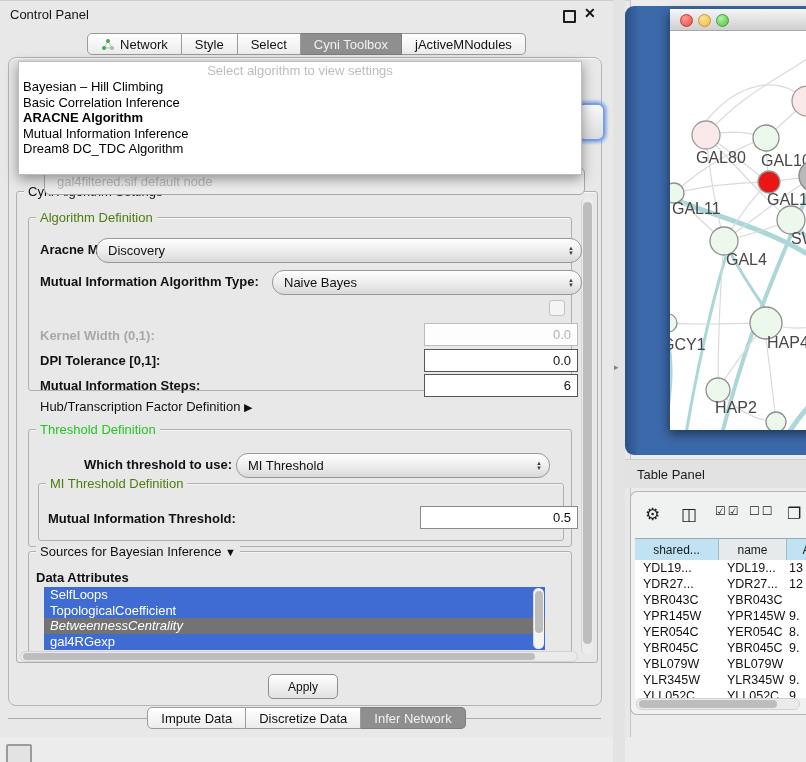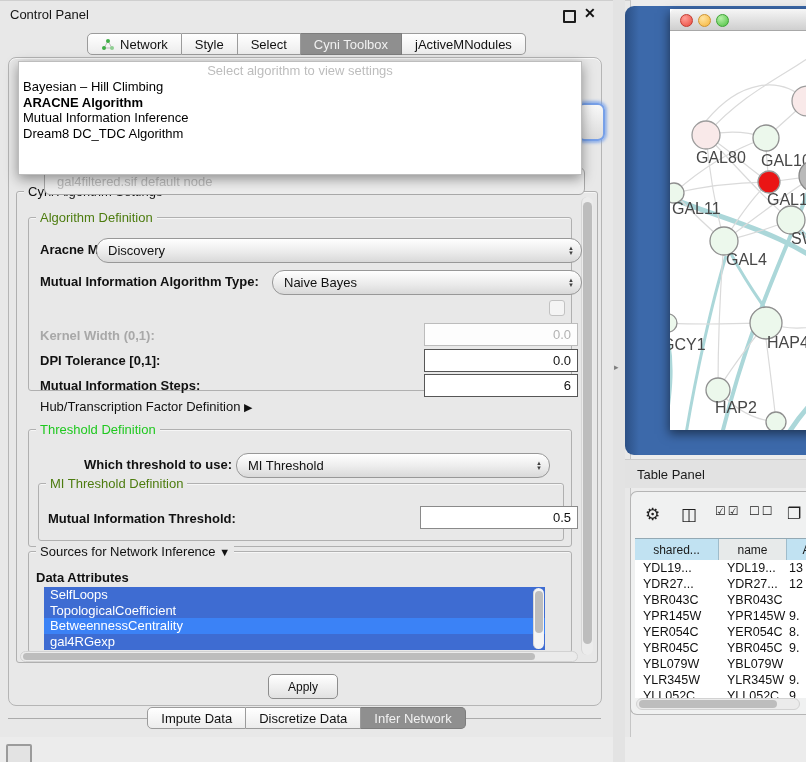--- a/index.html
+++ b/index.html
@@ -102,20 +102,21 @@
 
   <div class="ghost-combo">
     <span>gal4filtered.sif default node</span>
   </div>
   <div class="focus-frag"></div>
 
   <div class="popup">
     <div class="ph">Select algorithm to view settings</div>
     <div id="popupItems">
         <div class="pitem">Bayesian – Hill Climbing</div>
+        <div class="pitem">Basic Correlation Inference</div>
         <div class="pitem sel">ARACNE Algorithm</div>
         <div class="pitem">Mutual Information Inference</div>
         <div class="pitem">Dream8 DC_TDC Algorithm</div>
       </div>
   </div>
 
   <div class="grp" style="left:16px;top:190px;width:580px;height:470px;">
     <span class="legend">Cyni Algorithm Settings</span>
   </div>
   <div class="sbv" style="left:581px;top:196px;width:11px;height:458px;">
@@ -165,30 +166,30 @@
   <div class="grp" style="left:38px;top:482px;width:524px;height:56px;">
     <span class="legend blue">MI Threshold Definition</span>
   </div>
   <span class="lbl" style="left:48px;top:510px;">Mutual Information Threshold:</span>
   <div class="field" style="left:420px;top:505px;width:144px;height:21px;border-color:#8a8a8a;">
     <span>0.5</span>
   </div>
 
   <div class="grp" style="left:28px;top:550px;width:542px;height:100px;">
     <span class="legend">
-      <span>Sources for Network Inference</span>
+      <span>Sources for Bayesian Inference</span>
       <span class="tri">▼</span>
     </span>
   </div>
   <span class="lbl" style="left:36px;top:569px;">Data Attributes</span>
   <div class="attr-list">
     <div id="attrItems">
         <div class="attr-item" style="background: rgb(62, 108, 210);">SelfLoops</div>
         <div class="attr-item" style="background: rgb(62, 108, 210);">TopologicalCoefficient</div>
-        <div class="attr-item" style="background: #3b82f6;">BetweennessCentrality</div>
+        <div class="attr-item" style="background: #737373; font-style: italic;">BetweennessCentrality</div>
         <div class="attr-item" style="background: rgb(62, 108, 210);">gal4RGexp</div>
       </div>
   </div>
   <div class="sbv" style="left:533px;top:587px;width:10px;height:61px;background:#f4f4f4;">
     <div class="sbt" style="left:1px;top:3px;width:8px;height:42px;"></div>
   </div>
   <div class="sbh" style="left:20px;top:650px;width:556px;height:9px;">
     <div class="sbt" style="left:2px;top:1px;width:512px;height:7px;"></div>
   </div>
 

